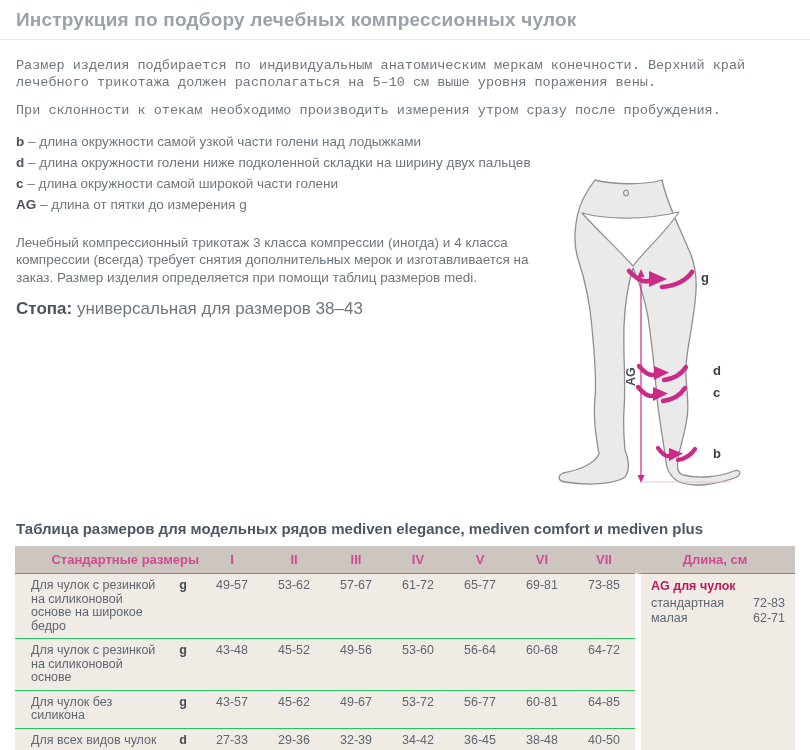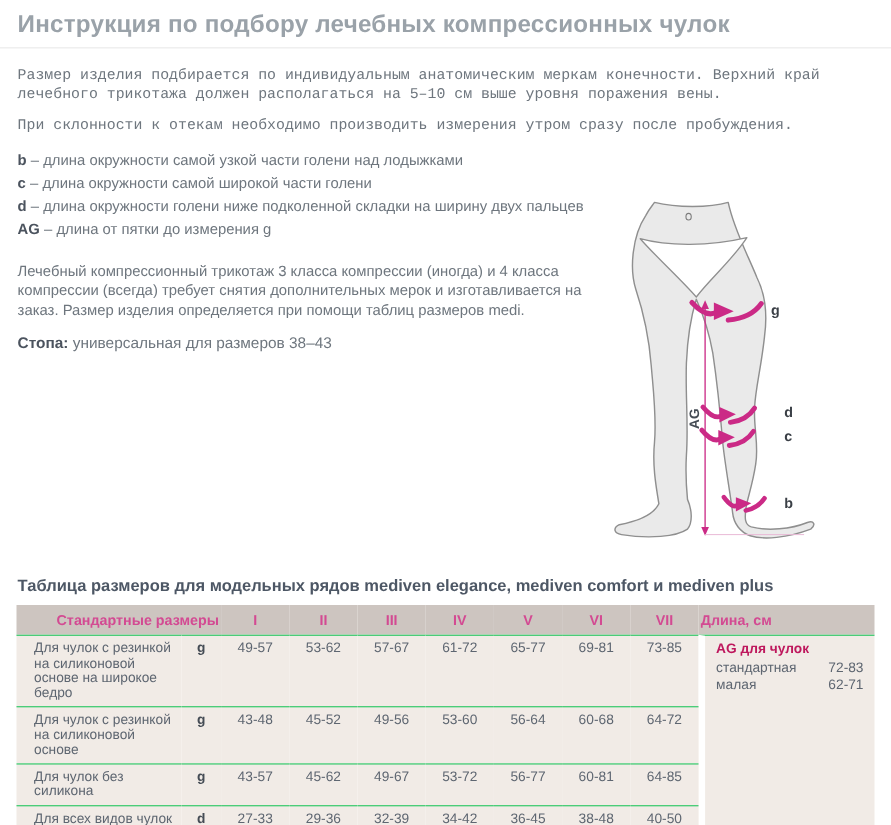--- a/index.html
+++ b/index.html
@@ -6,34 +6,34 @@
   html,body { background:#fff; }
   body {
     width:810px; height:750px; overflow:hidden;
     font-family:"Liberation Sans","DejaVu Sans",sans-serif;
     color:#6e767e;
   }
   .page { width:810px; height:750px; position:relative; }
 
   h1.page-title {
     margin:9px 16px 0 16px;
-    font-size:22px; font-weight:bold; color:#9aa2a9; letter-spacing:.2px;
+    font-size:19px; font-weight:bold; color:#9aa2a9; letter-spacing:.2px;
   }
   .divider { border:none; border-top:1px solid #e8e8e8; margin-top:8px; }
 
   .content { position:relative; min-height:452px; }
   p.intro { margin:18px 16px 0 16px; font-size:13.5px; line-height:16.5px; max-width:750px;font-family:Liberation Mono, monospace; }
   p.intro.second { margin-top:12px; }
 
   .defs { margin:11px 16px 0 16px; font-size:13.5px; }
   .defs .def-item { line-height:21px; max-width:540px; }
   .defs b { color:#4b535e; }
 
   p.custom-note { margin:19px 16px 0 16px; font-size:13.5px; line-height:17.5px; max-width:522px; }
-  p.foot-note { margin:13px 16px 0 16px; font-size:14px; }
+  p.foot-note { margin:13px 16px 0 16px; font-size:17px; }
   p.foot-note b { color:#4b535e; }
 
   .figure-wrap { position:absolute; top:102px; left:545px; width:255px; height:350px; }
 
   h2.table-title {
     margin:10px 16px 0 16px;
     font-size:15px; font-weight:bold; color:#4d5765;
   }
 
   table.size-table {
@@ -48,21 +48,21 @@
   col.c-len { width:160px; }
 
   .size-table th, .size-table td { font-weight:normal; vertical-align:top; }
 
   tr.head-row th {
     background:#cdc5c0; color:#d34a92; font-weight:bold;
     padding:6px 2px; font-size:13px;
   }
   th.h-label { text-align:right; padding-left:16px; }
   th.h-size { text-align:center; }
-  th.h-length { text-align:left; padding-left:10px; }
+  th.h-length { text-align:center; padding-left:10px; }
 
   tbody td { background:#f1ebe6; padding:5px 2px; line-height:13.5px; }
   td.cell-label { text-align:left; padding:5px 6px 5px 16px; }
   td.cell-letter { text-align:center; font-weight:bold; color:#454c55; }
   td.cell-val { text-align:center; }
 
   tbody tr.gap-top td { border-top:1px solid #22c55e; }
 
   td.cell-length {
     border-left:6px solid #fff; border-top:3px solid #fff;
@@ -82,26 +82,26 @@
   <div class="content">
     <p class="intro">Размер изделия подбирается по индивидуальным анатомическим меркам конечности. Верхний край лечебного трикотажа должен располагаться на 5–10 см выше уровня поражения вены.</p>
     <p class="intro second">При склонности к отекам необходимо производить измерения утром сразу после пробуждения.</p>
 
     <div class="defs">
       <div class="def-item">
         <b>b</b>
         <span>– длина окружности самой узкой части голени над лодыжками</span>
       </div>
       <div class="def-item">
+        <b>d</b>
+        <span>– длина окружности голени ниже подколенной складки на ширину двух пальцев</span>
+      </div>
+      <div class="def-item">
         <b>c</b>
         <span>– длина окружности самой широкой части голени</span>
-      </div>
-      <div class="def-item">
-        <b>d</b>
-        <span>– длина окружности голени ниже подколенной складки на ширину двух пальцев</span>
       </div>
       <div class="def-item">
         <b>AG</b>
         <span>– длина от пятки до измерения g</span>
       </div>
     </div>
 
     <p class="custom-note">Лечебный компрессионный трикотаж 3 класса компрессии (иногда) и 4 класса компрессии (всегда) требует снятия дополнительных мерок и изготавливается на заказ. Размер изделия определяется при помощи таблиц размеров medi.</p>
 
     <p class="foot-note">

